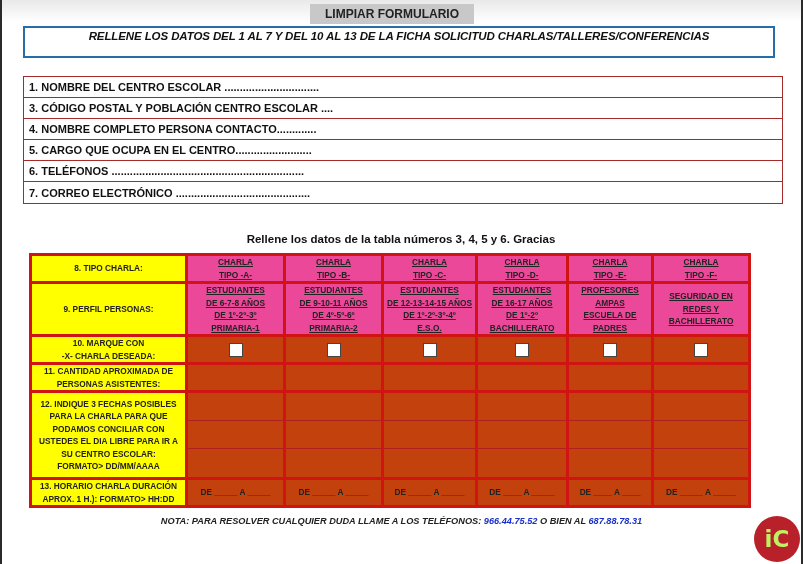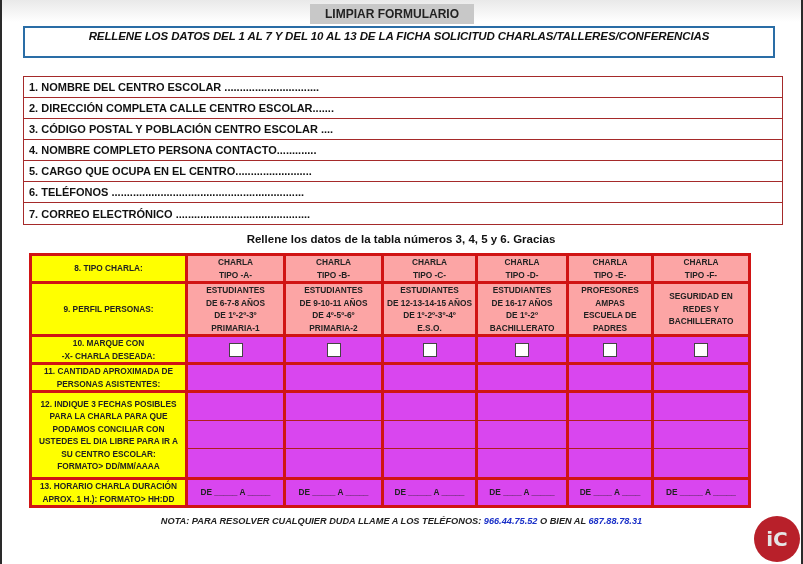--- a/index.html
+++ b/index.html
@@ -53,64 +53,60 @@
 
   table.grid {
     position:absolute; left:29px; top:253px;
     border-collapse:collapse; border:3px solid #d01414;
   }
   table.grid td {
     border:3px solid #d01414; padding:0; text-align:center; vertical-align:middle;
     font-weight:bold; font-size:8.3px; color:#222; line-height:12.5px;
   }
   table.grid td.head { background:#ffff00; color:#222; }
-  table.grid td.pink { background:#fca5a5; }
-  table.grid td.blank { background:#d946ef; }
+  table.grid td.pink { background:#ec4899;text-decoration:underline; }
+  table.grid td.blank { background:#c2410c; }
   .date-cell { padding:0 !important; }
   .date-slot { height:28px; border-bottom:1px solid #b02020; box-sizing:border-box; }
   .date-slot:last-child { border-bottom:none; }
   .date-slot input { width:100%; height:100%; border:none; background:transparent; outline:none; }
   .chk {
     display:inline-block; width:14px; height:14px; border:1.5px solid #444;
     background:#fff; box-sizing:border-box; vertical-align:middle; cursor:pointer;
   }
   .horario { font-size:8.3px; white-space:nowrap; }
 
   .note {
     position:absolute; left:0; width:803px; top:516px; text-align:center;
     font-style:italic; font-weight:bold; font-size:9.2px; color:#222;
   }
   .note .phone { color:#1a30c8; }
 
   .logo {
     position:absolute; left:754px; top:516px; width:46px; height:46px; border-radius:50%;
-    background:#b8202a; color:#e5e5e5; display:flex; align-items:center; justify-content:center;
-    font-family:"DejaVu Sans", sans-serif; font-weight:bold; font-size:20px;
+    background:#b8202a; color:#bef264; display:flex; align-items:center; justify-content:center;
+    font-family:"DejaVu Sans", sans-serif; font-weight:bold; font-size:23px;
   }
 </style>
 </head>
 <body>
 
 <div class="edge-left"></div>
 <div class="edge-right"></div>
 <div class="topfade"></div>
 
 <button class="clear-btn">LIMPIAR FORMULARIO</button>
 
 <div class="instructions">
   <div class="l1">RELLENE LOS DATOS DEL 1 AL 7 Y DEL 10 AL 13 DE LA FICHA SOLICITUD CHARLAS/TALLERES/CONFERENCIAS</div>
 </div>
 
 <div class="fields">
   <div class="field-row">
     <span class="lbl">1. NOMBRE DEL CENTRO ESCOLAR ...............................</span>
-    <input class="inp" value="" style="">
-  </div>
-  <div class="field-row">
-    <span class="lbl">2. DIRECCIÓN COMPLETA CALLE CENTRO ESCOLAR.......</span>
     <input class="inp" value="" style="">
   </div>
   <div class="field-row">
     <span class="lbl">3. CÓDIGO POSTAL Y POBLACIÓN CENTRO ESCOLAR ....</span>
     <input class="inp" value="" style="">
   </div>
   <div class="field-row">
     <span class="lbl">4. NOMBRE COMPLETO PERSONA CONTACTO.............</span>
     <input class="inp" value="" style="">
   </div>

